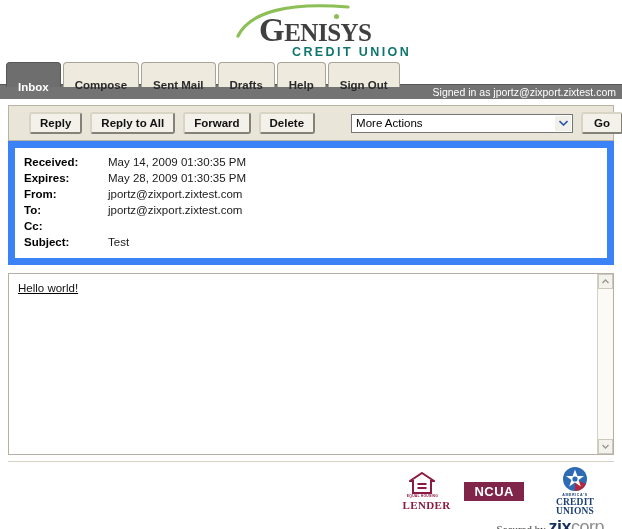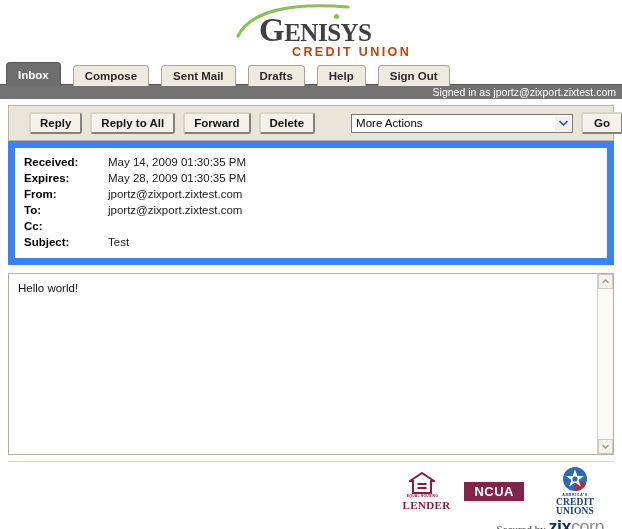--- a/index.html
+++ b/index.html
@@ -53,21 +53,21 @@
   .logo-word .sm {
     font-size: 25px;
   }
   .logo-sub {
     position: absolute;
     left: 56px;
     top: 41px;
     font-family: "Liberation Sans", sans-serif;
     font-size: 12.5px;
     font-weight: bold;
-    color: #c2410c;
+    color: #0f766e;
     letter-spacing: 2.4px;
     white-space: nowrap;
   }
   .logo-dot {
     position: absolute;
     left: 98px;
     top: 10px;
     width: 5px;
     height: 5px;
     border-radius: 50%;
@@ -78,22 +78,22 @@
   .tabbar {
     position: relative;
     height: 22px;
     padding-left: 6px;
     font-size: 0;
   }
   .tab {
     display: inline-block;
     height: 21px;
     line-height: 21px;
-    padding: 0 11px;
-    margin-right: 12px;
+    padding: 12px 11px;
+    margin-right: 2px;
     font-size: 11.5px;
     font-weight: bold;
     color: #2b2b2b;
     background: #eeeade;
     border: 1px solid #a9a497;
     border-bottom: none;
     border-radius: 4px 4px 0 0;
     box-sizing: border-box;
     text-align: center;
     cursor: pointer;
@@ -219,20 +219,21 @@
   }
 
   
   .bodybox {
     position: relative;
     margin-top: 8px;
     height: 182px;
     background: #ffffff;
     border: 1px solid #b5b0a3;
     box-sizing: border-box;
+    text-decoration: underline;
   }
   .bodytext {
     padding: 7px 9px;
     font-size: 11.5px;
     color: #111111;
     line-height: 15px;
     white-space: pre-wrap;
   }
   .scrollbar {
     position: absolute;

